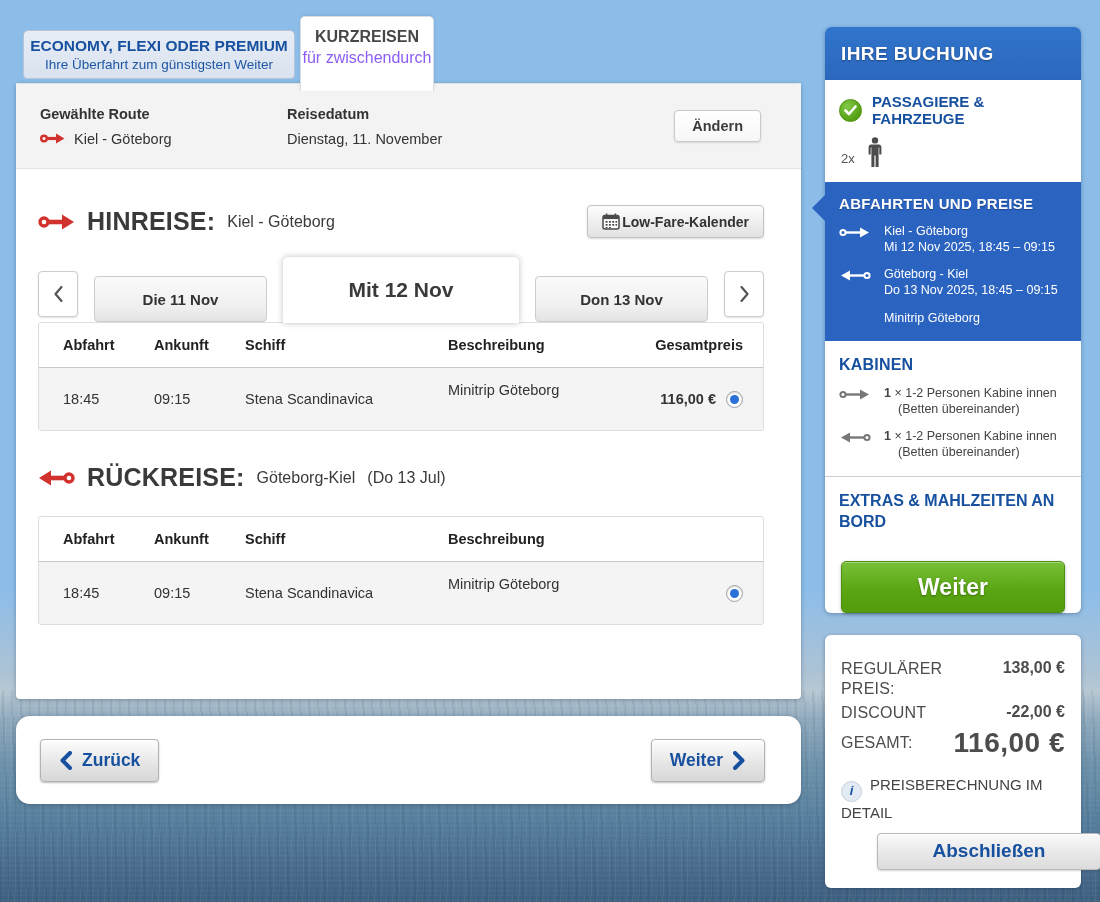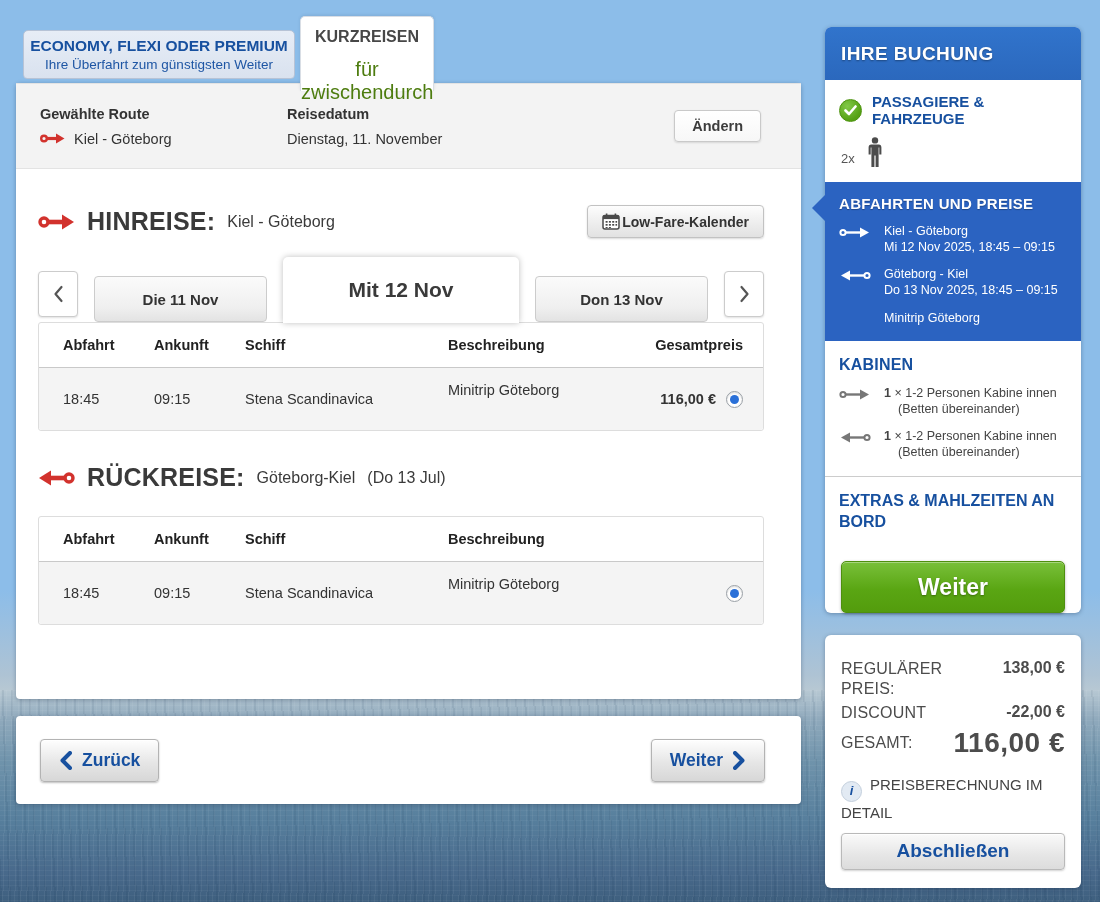--- a/index.html
+++ b/index.html
@@ -26,21 +26,21 @@
   .tab { position:absolute; text-align:center; }
   .tab-economy { left:7px; bottom:0; width:272px; height:49px;
     background:linear-gradient(180deg,#e7edf6,#d9e2ef); border:1px solid #b7c3d6;
     border-radius:5px 5px 4px 4px; padding-top:6px; cursor:pointer; }
   .tab-economy .t1 { color:#17509f; font-weight:bold; font-size:15.5px; }
   .tab-economy .t2 { color:#1e56a4; font-size:13.5px; margin-top:2px; }
   .tab-kurz { left:284px; bottom:-12px; width:134px; height:75px; z-index:3;
     background:#fff; border:1px solid #d9dee5; border-bottom:none;
     border-radius:5px 5px 0 0; padding-top:11px; box-shadow:0 -1px 3px rgba(40,60,90,.12); }
   .tab-kurz .t1 { color:#474747; font-weight:bold; font-size:16px; }
-  .tab-kurz .t2 { color:#4d7c0f; font-size:20px; margin-top:12px; }
+  .tab-kurz .t2 { color:#8b5cf6; font-size:16px; margin-top:3px; }
 
   .main-card { position:relative; background:#fff; border-radius:4px; min-height:616px;
     box-shadow:0 1px 4px rgba(20,40,70,.35); z-index:2; }
   .route-bar { margin-top:4px; height:86px; background:#f3f3f3;
     border-top:1px solid #e3e3e3; border-bottom:1px solid #e3e3e3;
     display:flex; align-items:center; padding:0 40px 0 24px; }
   .rb-col1 { width:247px; }
   .rb-col2 { flex:1; }
   .rb-label { font-size:14.5px; font-weight:bold; color:#333; }
   .rb-value { font-size:14.5px; color:#333; margin-top:9px; display:flex; align-items:center; gap:9px; }
@@ -83,21 +83,21 @@
   .price { font-size:15px; font-weight:bold; color:#222; }
   .radio { width:17px; height:17px; border-radius:50%; background:#fff; border:1px solid #9aa0a6;
     position:relative; cursor:pointer; box-shadow:inset 0 1px 2px rgba(0,0,0,.15); flex:0 0 auto; }
   .radio::after { content:""; position:absolute; inset:3px; border-radius:50%; background:#2a70d8; }
   .desc-cell { align-self:start; padding-top:14px; }
 
   .sec-row2 { margin-top:32px; }
   .ftable2 { margin-top:24px; }
 
   
-  .bottom-card { margin-top:17px; height:88px; background:#fff; border-radius:4px;
+  .bottom-card { margin-top:17px; height:88px; background:#fff; border-radius:14px;
     box-shadow:0 1px 4px rgba(20,40,70,.35); display:flex; align-items:center;
     justify-content:space-between; padding:0 36px 0 24px; position:relative; z-index:2; }
   .btn-nav { display:inline-flex; align-items:center; gap:10px;
     background:linear-gradient(180deg,#fefefe,#e6e6e6 55%,#d7d7d7); border:1px solid #b3b3b3;
     border-radius:4px; padding:10px 18px; font-size:17.5px; font-weight:bold; color:#17509f;
     cursor:pointer; box-shadow:inset 0 1px 0 rgba(255,255,255,.7), 0 1px 2px rgba(0,0,0,.25); }
 
   
   .sidebar { position:absolute; left:825px; top:27px; width:256px; z-index:2; }
   .sb-card { background:#fff; border-radius:6px; box-shadow:0 1px 4px rgba(20,40,70,.35); }
@@ -147,21 +147,21 @@
   .pr-value { font-size:16px; font-weight:bold; color:#4c4c4c; }
   .pr-row.total { align-items:center; margin-top:2px; }
   .pr-value.big { font-size:28px; letter-spacing:.5px; }
   .info-row { margin-top:15px; font-size:15px; color:#444; line-height:22px; }
   .info-ico { display:inline-flex; width:21px; height:21px; border-radius:50%; background:#e2eaf3;
     border:1px solid #c3cfdc; color:#17509f; font-weight:bold; font-style:italic; font-size:13px;
     align-items:center; justify-content:center; vertical-align:-5px; margin-right:8px; cursor:pointer; }
   .btn-finish { margin-top:9px; width:100%; height:37px;
     background:linear-gradient(180deg,#fafafa,#e6e6e6 60%,#dcdcdc); border:1px solid #b9b9b9;
     border-radius:4px; color:#17509f; font-weight:bold; font-size:19px; font-family:inherit;
-    cursor:pointer; box-shadow:inset 0 1px 0 rgba(255,255,255,.8), 0 1px 2px rgba(0,0,0,.18); }
+    cursor:pointer; box-shadow:inset 0 1px 0 rgba(255,255,255,.8), 0 1px 2px rgba(0,0,0,.18);margin-left:36px; }
 </style>
 </head>
 <body>
 
 <div class="bg-haze"></div>
 <div class="bg-water"></div>
 
 <div class="main-col">
 
   <div class="tabs-row">

